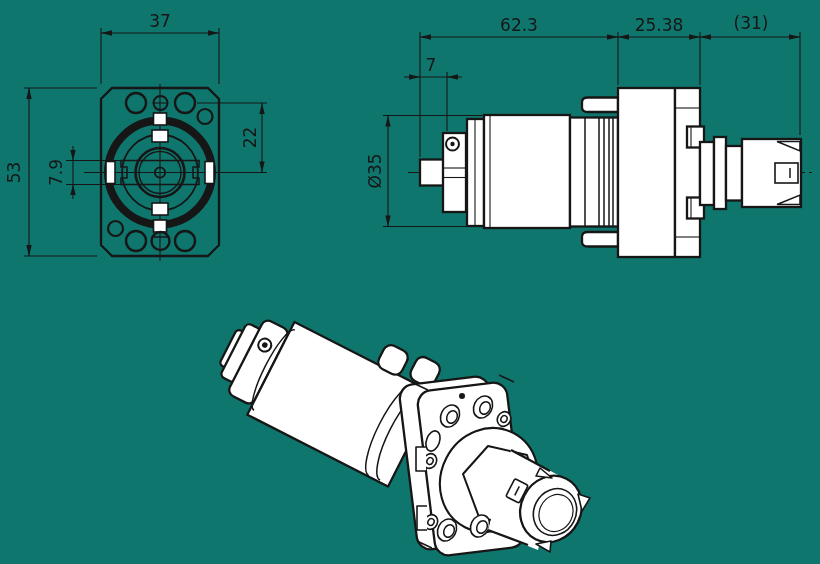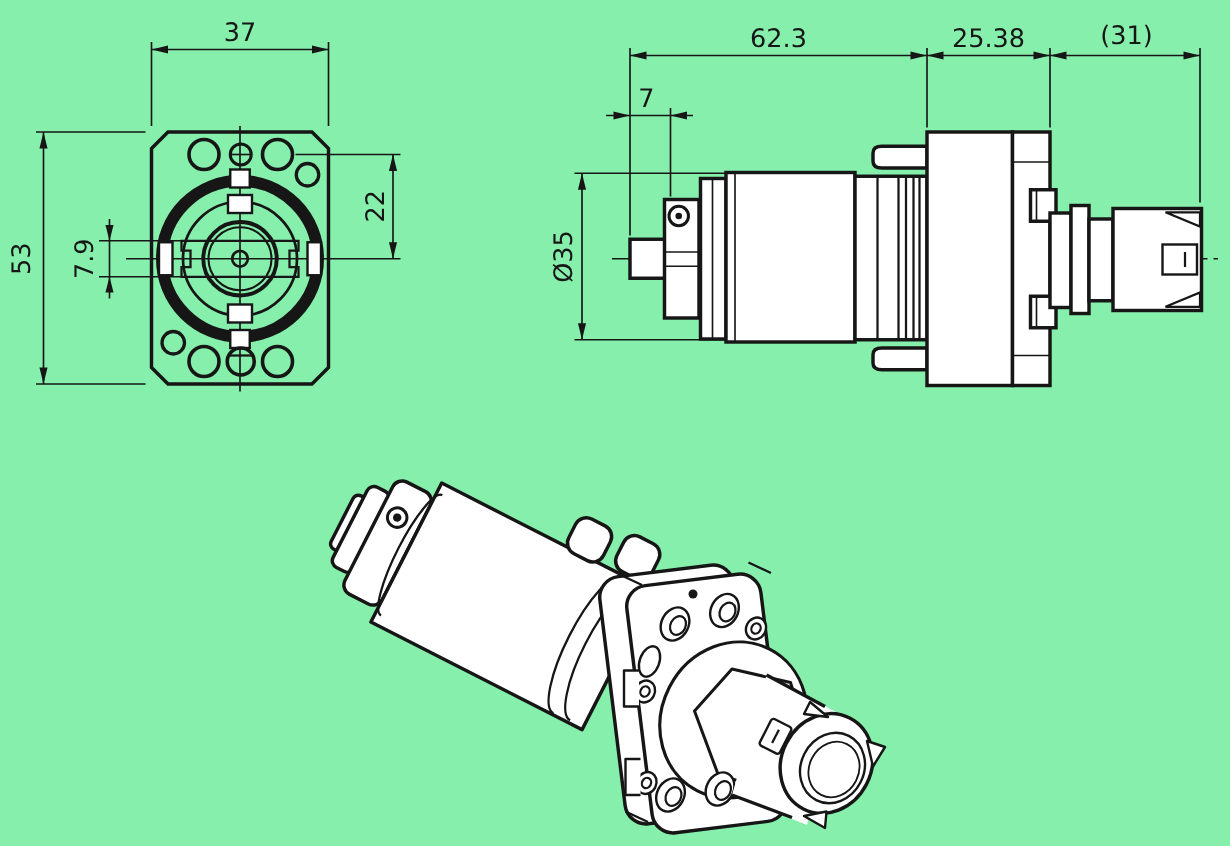--- a/index.html
+++ b/index.html
@@ -10,21 +10,21 @@
   .obj{stroke:currentColor;stroke-width:2.3;fill:#ffffff;}
   .objn{stroke:currentColor;stroke-width:2.3;fill:none;}
   .det{stroke:currentColor;stroke-width:1.5;fill:none;}
   .detw{stroke:currentColor;stroke-width:1.6;fill:#ffffff;}
   .arrow{fill:currentColor;stroke:none;}
   .cl{stroke:currentColor;stroke-width:1.1;fill:none;stroke-dasharray:13 4 3 4;}
 </style>
 </head>
 <body>
 
-<div class="page" style="background: #86efac;">
+<div class="page" style="background: #0f766e;">
 <svg id="drawing" width="820" height="564" viewBox="0 0 820 564" style="color: rgb(22, 22, 22);">
 
   <g>
 
     <line class="thin" x1="84" y1="172.5" x2="267" y2="172.5"></line>
     <line class="thin" x1="160" y1="84" x2="160" y2="261"></line>
 
     <path class="objn" stroke-width="2.6" d="M112 88 H208 L219 99 V245 L208 256 H112 L101 245 V99 Z"></path>
 
     <circle cx="160" cy="172.5" r="52" fill="none" stroke="currentColor" stroke-width="8"></circle>

